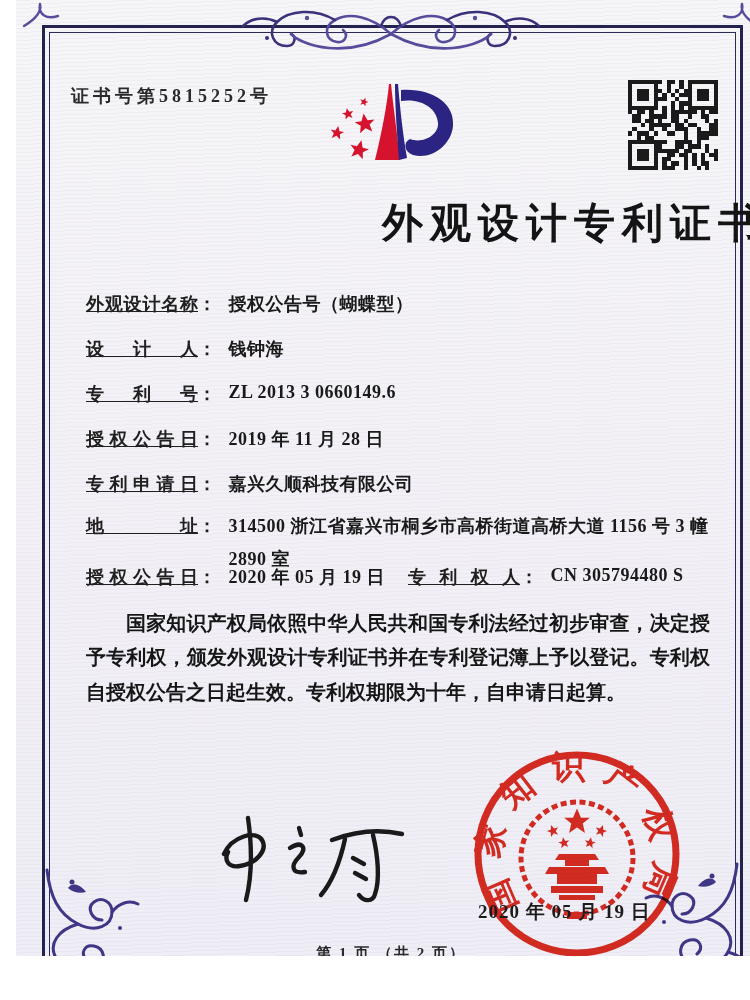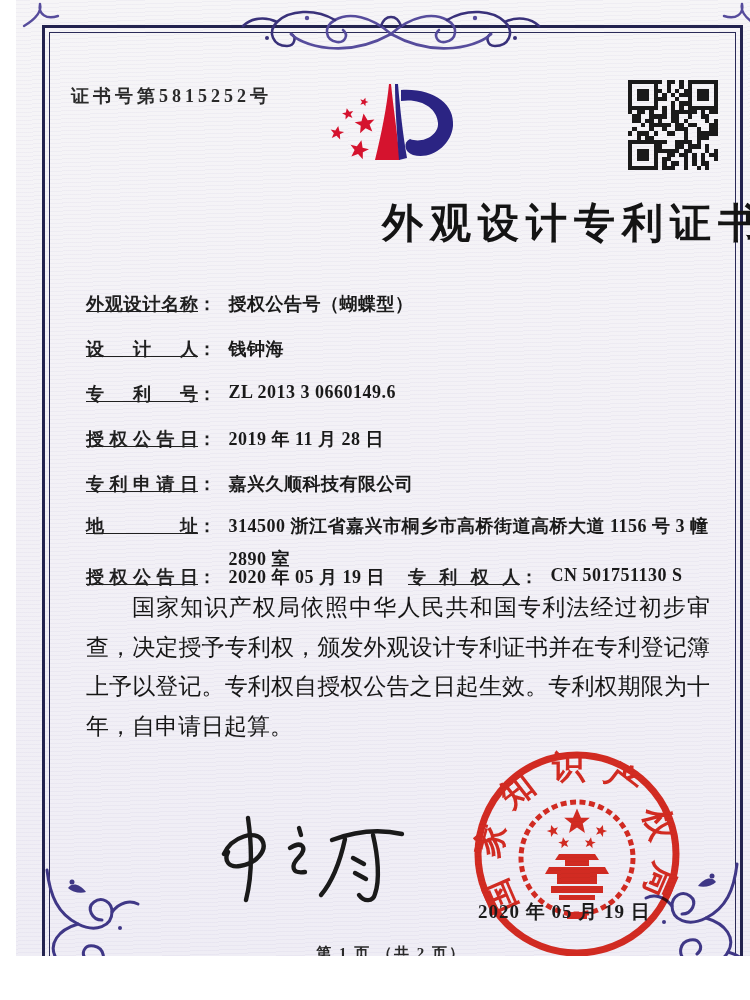--- a/index.html
+++ b/index.html
@@ -41,23 +41,23 @@
   }
   .fields{position:absolute;left:70px;top:0;width:622px;font-size:18px;font-weight:700;}
   .frow{position:absolute;left:0;white-space:nowrap;}
   .flabel{display:inline-block;width:112px;text-align:justify;text-align-last:justify;vertical-align:top;color:#202020;text-decoration:underline;}
   .colon{display:inline-block;vertical-align:top;}
   .fvalue{display:inline-block;margin-left:8px;vertical-align:top;color:#1a1a1a;letter-spacing:0.5px;}
   .fvalue .l2{display:block;margin-top:9px;}
   .pair2{position:absolute;left:322px;top:0;white-space:nowrap;}
   .pair2 .flabel{width:112px;}
   .paras{
-    position:absolute;left:70px;top:588px;width:624px;
-    font-size:23px;line-height:1.72;text-align:justify;color:#161616;
-    font-weight:400;
+    position:absolute;left:70px;top:606px;width:624px;
+    font-size:20px;line-height:1.72;text-align:justify;color:#161616;
+    font-weight:700;
   }
   .paras p{margin:0;text-indent:2em;}
   .officer{position:absolute;left:82px;top:834px;font-size:19px;font-weight:700;letter-spacing:3px;color:#222;}
   .officer div{margin-bottom:9px;}
   .signature{position:absolute;left:188px;top:806px;}
   .seal{position:absolute;left:453px;top:746px;mix-blend-mode:multiply;opacity:.95;}
   .seal-date{
     position:absolute;left:462px;top:899px;font-size:19px;font-weight:700;
     letter-spacing:1px;color:#1b1b1b;z-index:5;
   }
@@ -425,21 +425,21 @@
     </div>
     <div class="frow" style="top:514px">
       <span class="flabel">地址</span><span class="colon">：</span>
       <span class="fvalue"><span>314500 浙江省嘉兴市桐乡市高桥街道高桥大道 1156 号 3 幢</span><span class="l2">2890 室</span></span>
     </div>
     <div class="frow" style="top:565px;width:622px">
       <span class="flabel">授权公告日</span><span class="colon">：</span>
       <span class="fvalue">2020 年 05 月 19 日</span>
       <span class="pair2">
         <span class="flabel">专利权人</span><span class="colon">：</span>
-        <span class="fvalue">CN 501751130 S</span>
+        <span class="fvalue">CN 305794480 S</span>
       </span>
     </div>
   </div>
 
   <div class="paras">
     <p>国家知识产权局依照中华人民共和国专利法经过初步审查，决定授予专利权，颁发外观设计专利证书并在专利登记簿上予以登记。专利权自授权公告之日起生效。专利权期限为十年，自申请日起算。</p>
   </div>
 
 
   <svg class="signature" width="220" height="100" viewBox="0 0 220 100">

